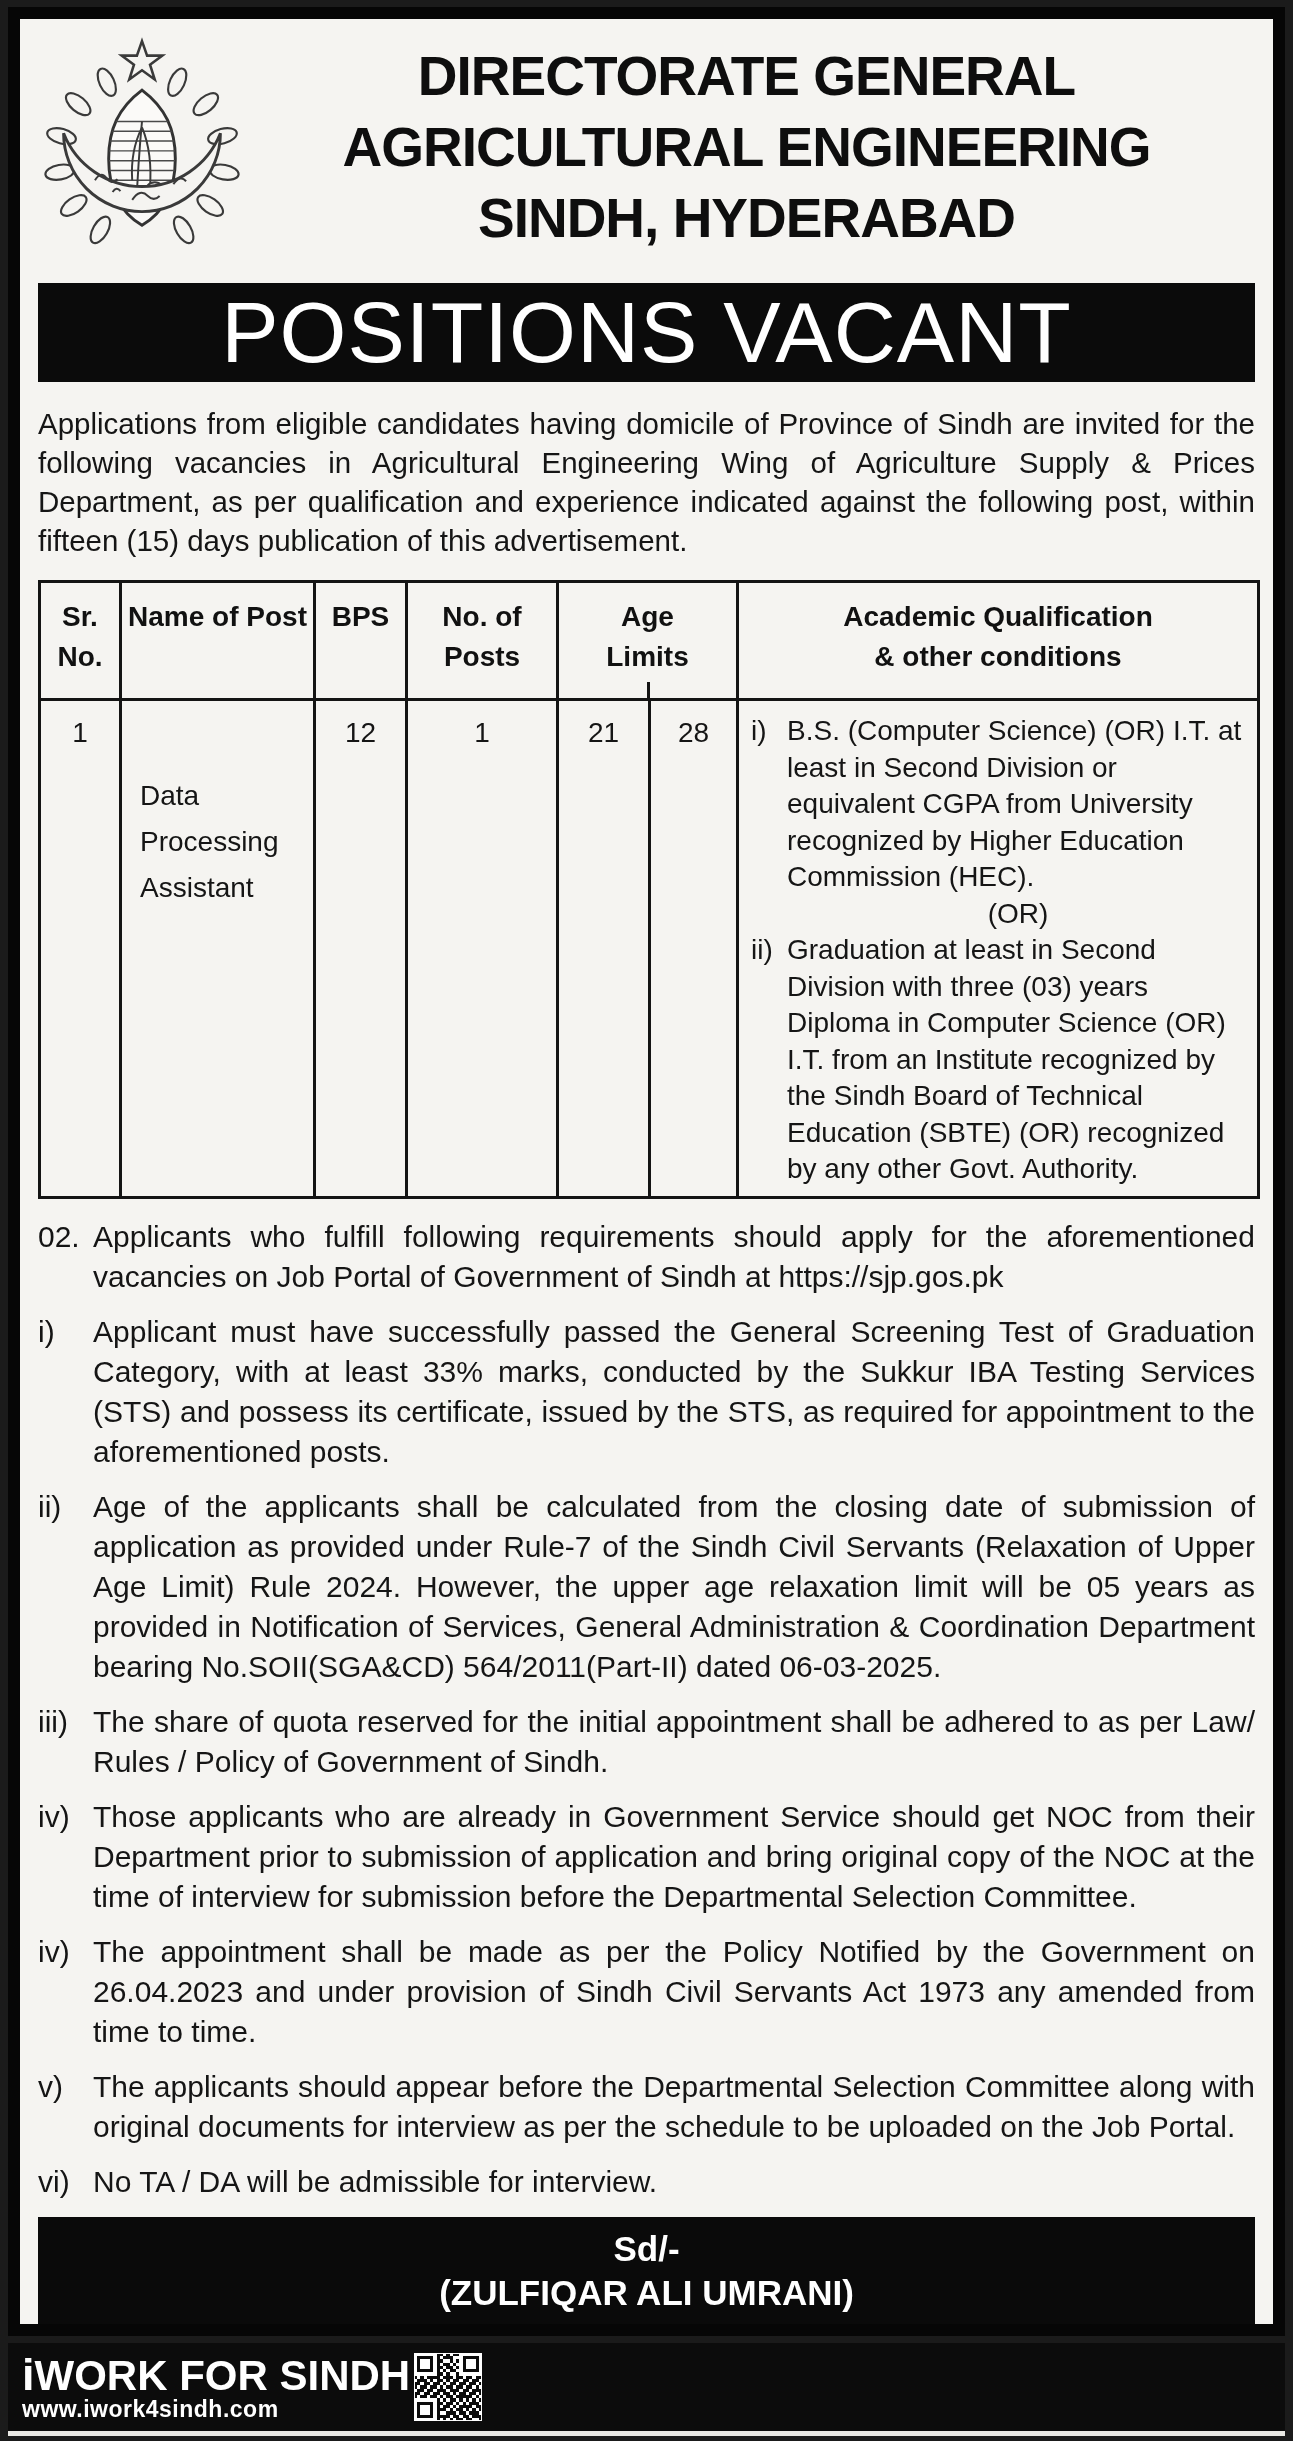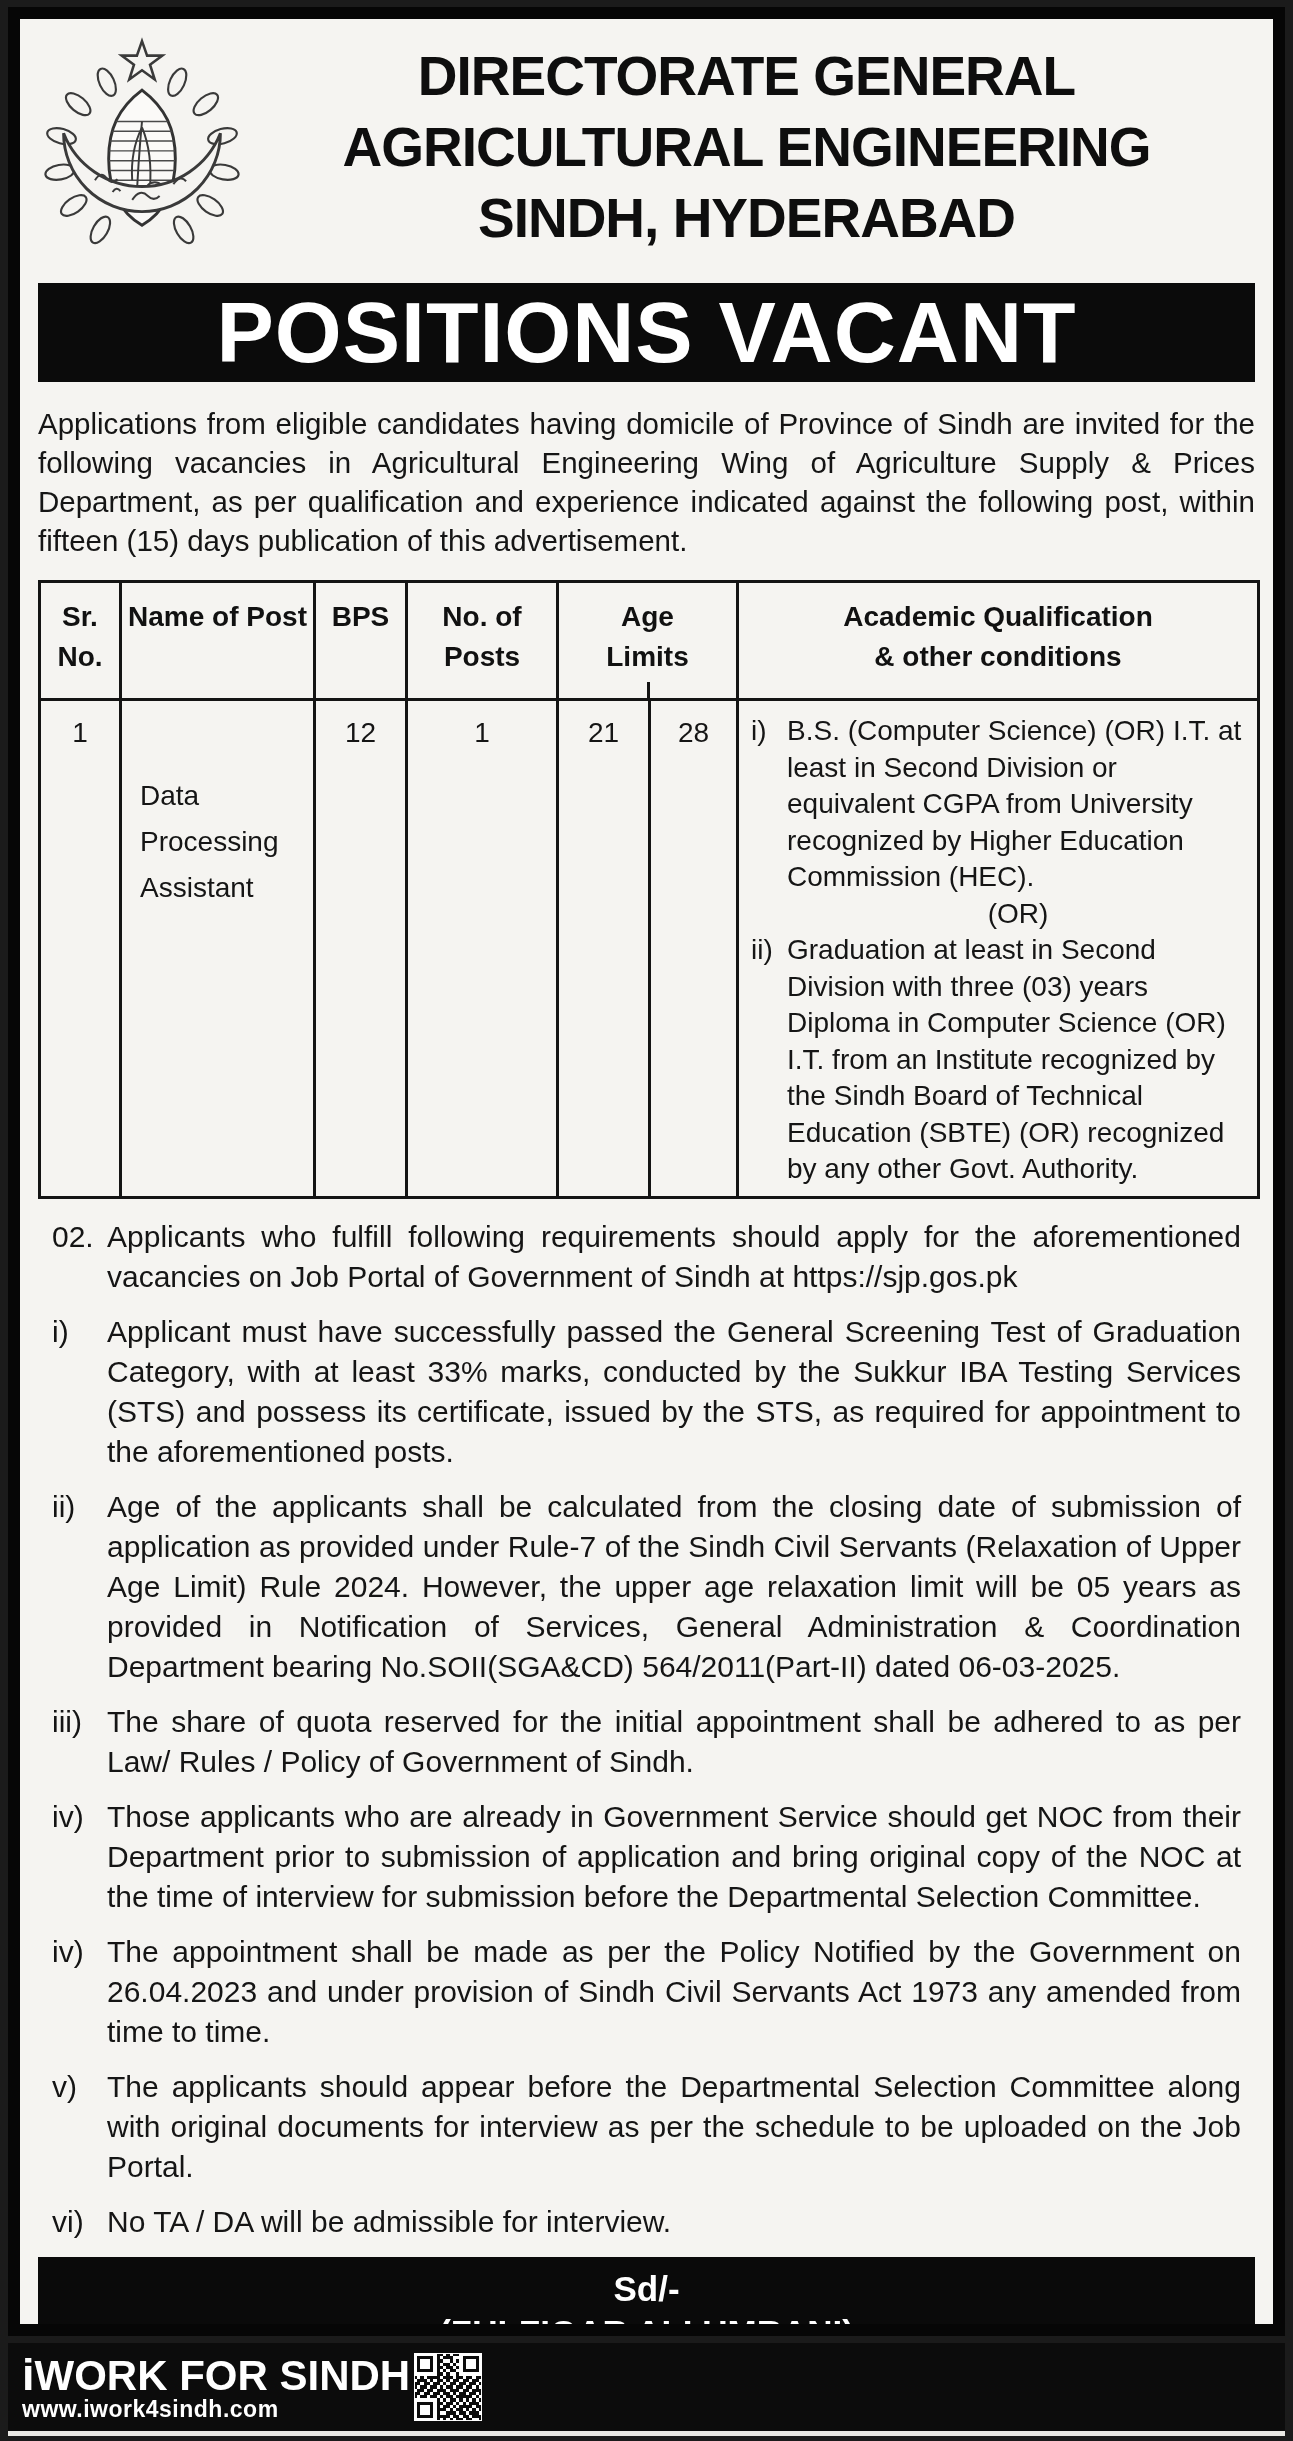--- a/index.html
+++ b/index.html
@@ -32,21 +32,21 @@
     letter-spacing:-1px; color:#0e0e0e;
   }
 
   
   .banner {
     margin:26px 2px 0;
     height:113px; background:#0b0b0b;
     display:flex; align-items:center; justify-content:center;
   }
   .banner span {
-    color:#ffffff; font-weight:bold; font-size:86px; letter-spacing:1px;
+    color:#ffffff; font-weight:normal; font-size:86px; letter-spacing:1px;
   }
 
   
   .intro {
     margin:22px 2px 0;
     font-size:29.5px; line-height:39px;
     text-align:justify; color:#151515;
   }
 
   
@@ -69,21 +69,21 @@
   .vacancy-table tbody td { vertical-align:top; font-size:28px; color:#151515; }
   td.cell-center { text-align:center; padding-top:16px; }
   td.post-name { text-align:left; padding:72px 8px 0 18px; line-height:46px; }
   td.qual-cell { padding:12px 8px 8px 12px; font-size:26px; line-height:36.5px; }
   .qual-item { display:flex; }
   .qual-marker { width:36px; flex:none; }
   .qual-text { flex:1; }
   .qual-or { text-align:center; padding-left:36px; }
 
   
-  .conditions { margin:18px 16px 0; }
+  .conditions { margin:18px 2px 0; }
   .cond { display:flex; margin-bottom:15px; }
   .cond-marker { width:55px; flex:none; font-size:30px; line-height:40px; }
   .cond-text { flex:1; font-size:30px; line-height:40px; text-align:justify; color:#151515; }
 
   
   .signature {
     margin:auto 2px 2px; background:#0a0a0a;
     text-align:center; padding:10px 8px 14px;
   }
   .signature div { color:#fff; font-weight:bold; font-size:35px; line-height:44px; }

